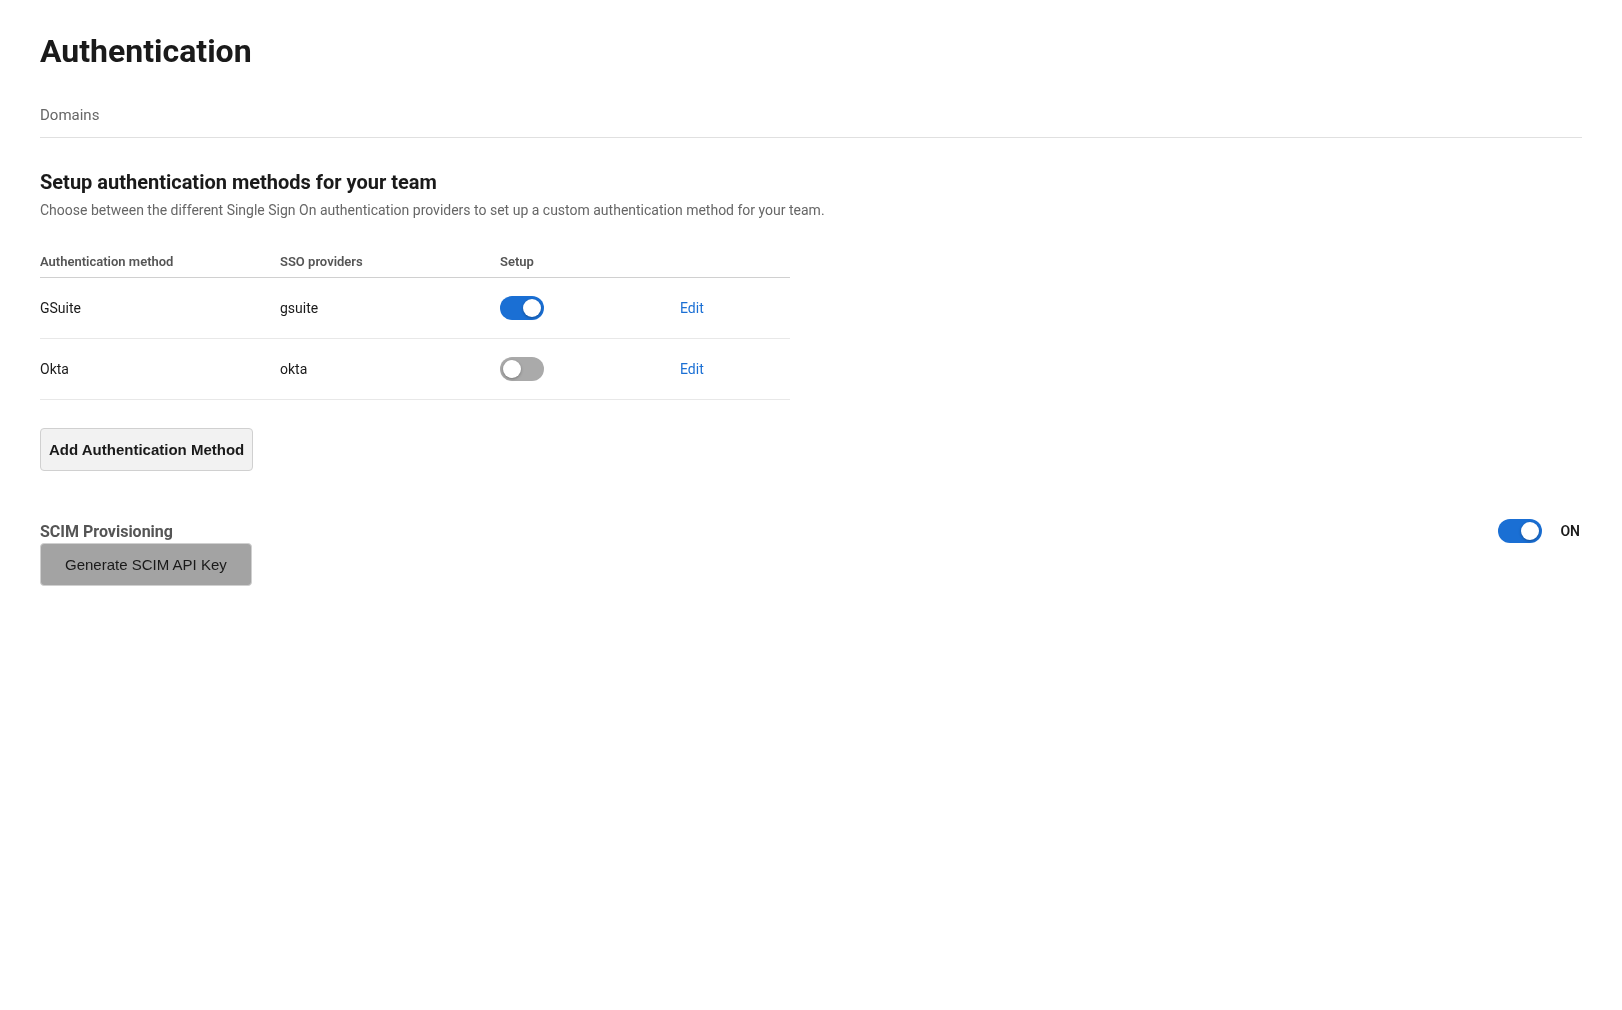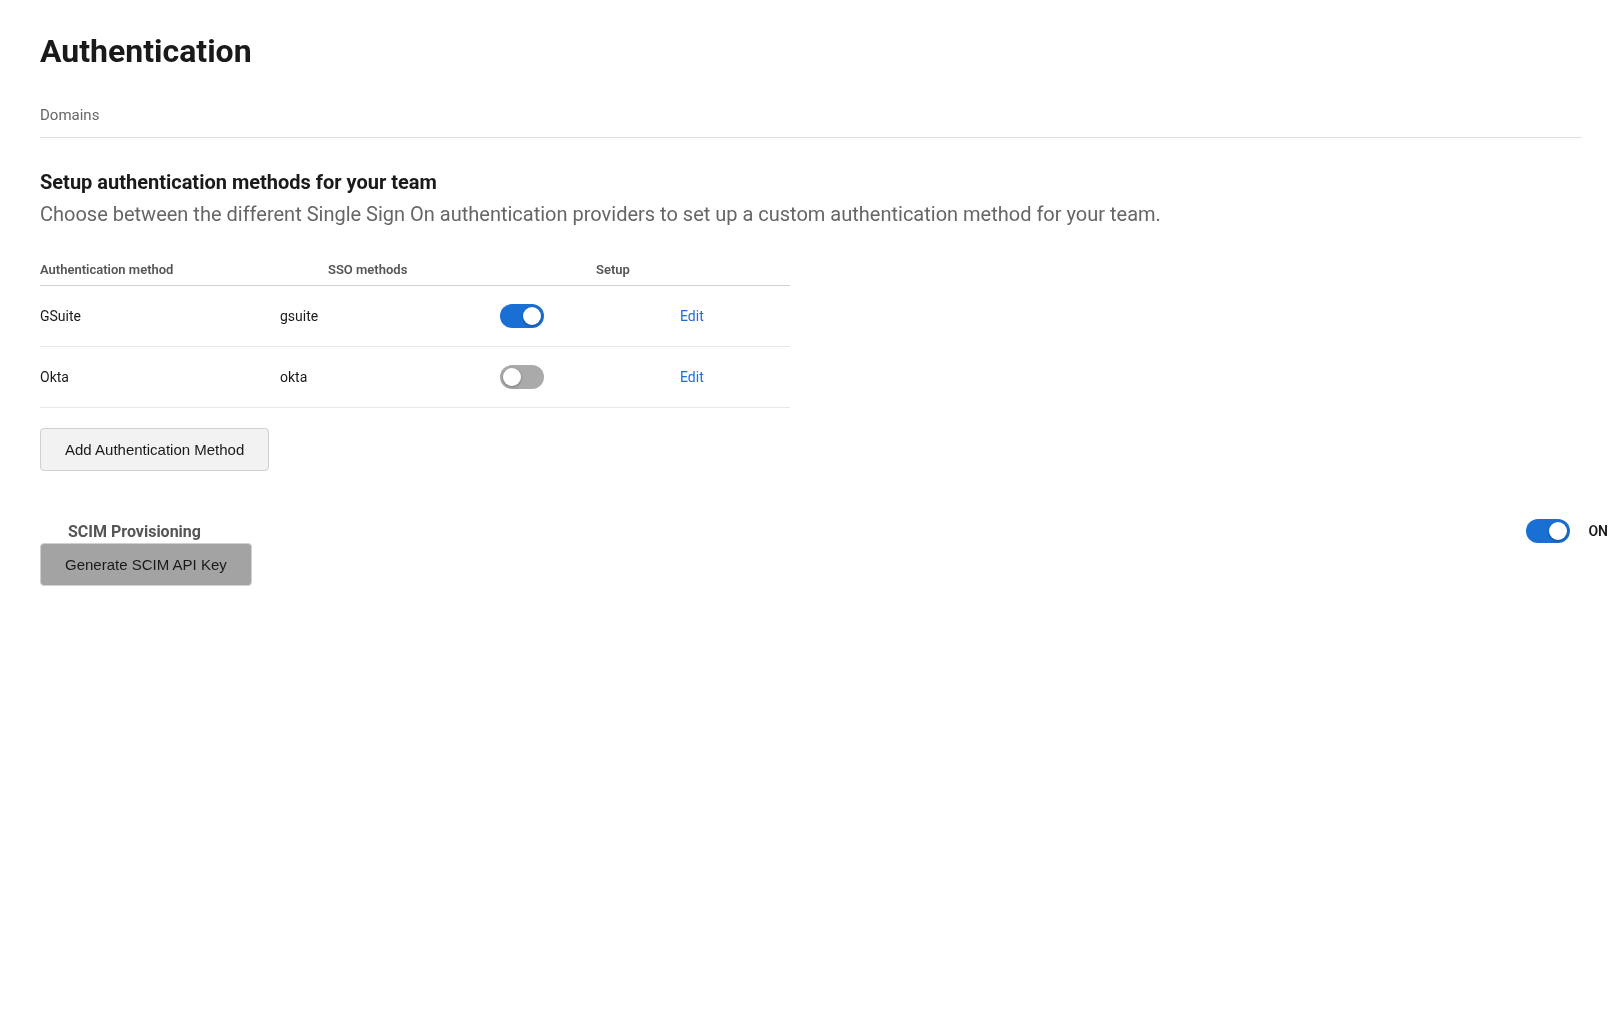--- a/index.html
+++ b/index.html
@@ -47,35 +47,34 @@
     }
 
     .section-title {
       font-size: 20px;
       font-weight: 700;
       color: #1a1a1a;
       margin-bottom: 8px;
     }
 
     .section-description {
-      font-size: 20px;
+      font-size: 14px;
       color: #666;
       margin-bottom: 28px;
     }
 
     .table-container {
       width: 750px;
     }
 
     .table-header {
       display: grid;
       grid-template-columns: 240px 220px 180px 80px;
       padding: 8px 0;
       border-bottom: 1px solid #d0d0d0;
-      gap: 48px;
     }
 
     .table-header-cell {
       font-size: 13px;
       font-weight: 600;
       color: #555;
     }
 
     .table-row {
       display: grid;
@@ -144,41 +143,40 @@
 
     .toggle-off .toggle-slider {
       background: #aaa;
     }
 
     .toggle-off .toggle-slider::before {
       left: 3px;
     }
 
     .add-button {
-      margin-top: 20px;
-      padding: 12px 24px;
+      margin-top: 28px;
+      padding: 12px 8px;
       background: #f2f2f2;
       border: 1px solid #d0d0d0;
       border-radius: 4px;
       font-size: 15px;
-      font-weight: 400;
+      font-weight: 700;
       color: #1a1a1a;
       cursor: pointer;
     }
 
     .scim-section {
       margin-top: 48px;
     }
 
     .scim-header {
       display: flex;
       align-items: center;
       justify-content: space-between;
       width: 1540px;
-      margin-left: 28px;
     }
 
     .scim-title {
       font-size: 16px;
       font-weight: 700;
       color: #555;
     }
 
     .scim-toggle-row {
       display: flex;
@@ -226,21 +224,21 @@
 <div class="tabs-container">
   <div class="tab">Domains</div>
 </div>
 
 <h2 class="section-title">Setup authentication methods for your team</h2>
 <p class="section-description">Choose between the different Single Sign On authentication providers to set up a custom authentication method for your team.</p>
 
 <div class="table-container">
   <div class="table-header">
     <div class="table-header-cell">Authentication method</div>
-    <div class="table-header-cell">SSO methods</div>
+    <div class="table-header-cell">SSO providers</div>
     <div class="table-header-cell">Setup</div>
     <div class="table-header-cell"></div>
   </div>
 
   <div class="table-row">
     <div class="table-cell">GSuite</div>
     <div class="table-cell">gsuite</div>
     <div class="table-cell">
       <label class="toggle toggle-on">
         <input type="checkbox" checked="" style="">

